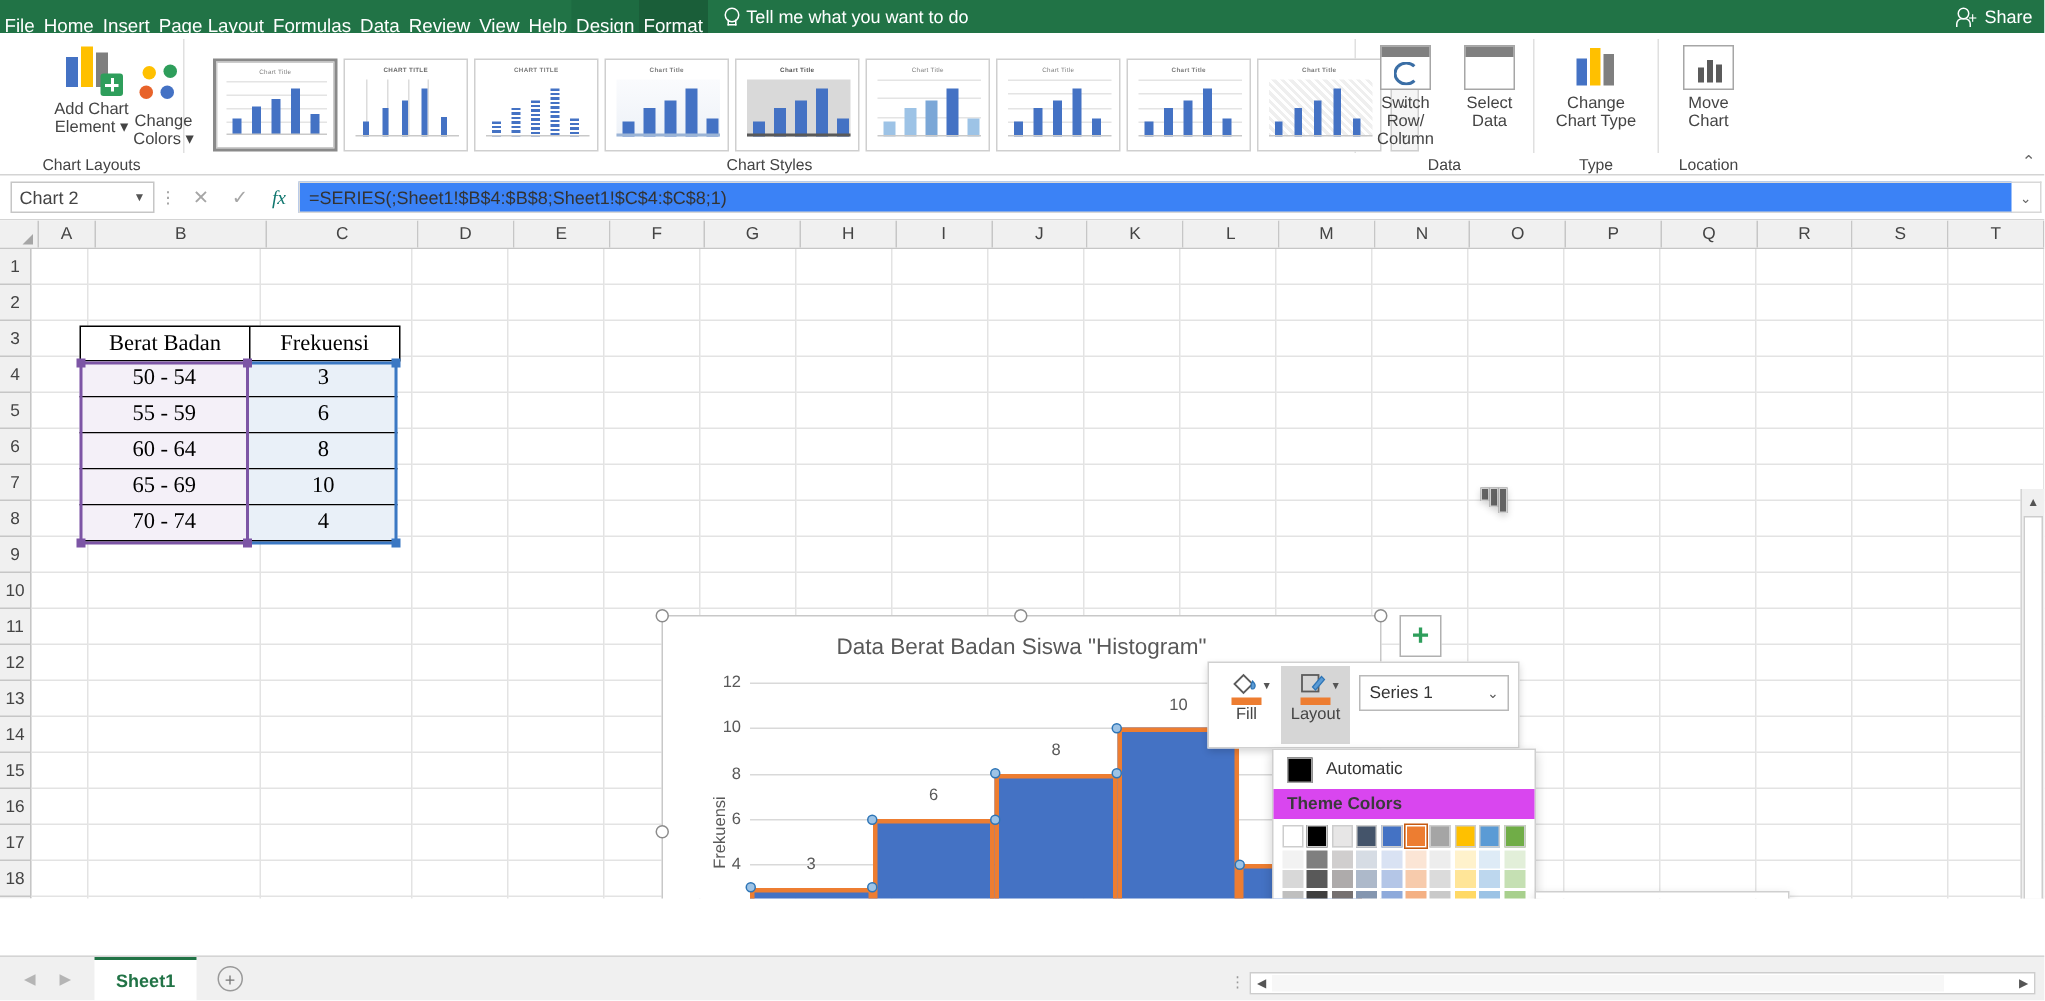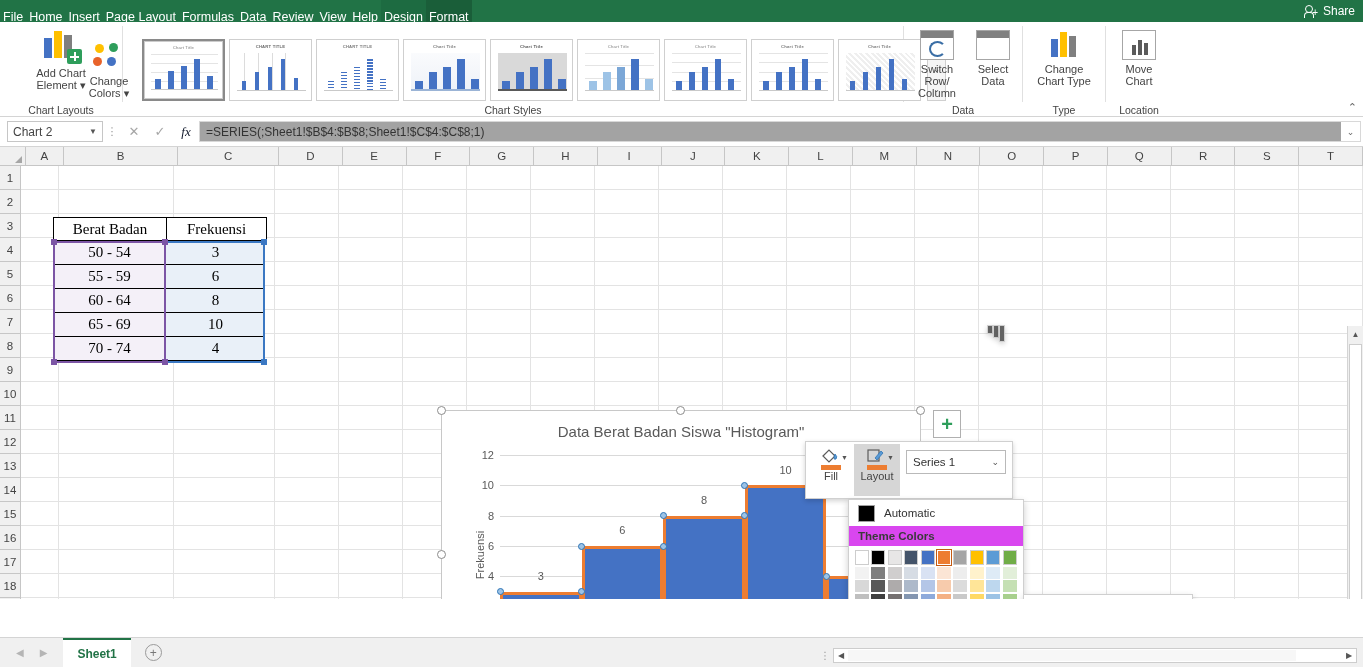--- a/index.html
+++ b/index.html
@@ -147,23 +147,23 @@
     border-bottom:1px solid #d4d4d4; padding:0 2px;
   }
   .namebox {
     width:96px; height:21px; border:1px solid #c6c6c6; background:#fff;
     display:flex; align-items:center; padding:0 5px; font-size:12px; color:#444;
     margin-left:5px; justify-content:space-between;
   }
   .namebox .cv { font-size:8px; color:#555; }
   .fb-dots { width:18px; text-align:center; color:#9a9a9a; font-size:11px; }
   .fb-btn { width:26px; text-align:center; color:#a6a6a6; font-size:13px; }
-  .fb-btn.fx { font-style:italic; font-family:"Liberation Serif", serif; color:#0f172a; }
+  .fb-btn.fx { font-style:italic; font-family:"Liberation Serif", serif; color:#0f766e; }
   .fb-input {
-    flex:1; height:21px; border:1px solid #d8d8d8; border-right:none; background:#a3a3a3;
+    flex:1; height:21px; border:1px solid #d8d8d8; border-right:none; background:#3b82f6;
     display:flex; align-items:center; padding:0 6px; font-size:12px; color:#333;
   }
   .fb-chev { width:20px; text-align:center; font-size:9px; color:#666;
              border:1px solid #d8d8d8; border-left:none; height:21px;
              display:flex; align-items:center; justify-content:center; }
 
   
   .grid-wrap { position:relative; height:452px; background:#fff; overflow:hidden; }
   .colhead {
     display:flex; height:19px; background:#f0f0f0; border-bottom:1px solid #c6c6c6;
@@ -361,20 +361,24 @@
     </div>
   <div class="tab">
       <span>Help</span>
     </div>
   <div class="tab active">
       <span>Design</span>
     </div>
   <div class="tab context">
       <span>Format</span>
     </div>
+  <div class="tellme">
+    <span class="bulb"></span>
+    <span>Tell me what you want to do</span>
+  </div>
   <div class="share">
     <span class="share-ic">
         <span class="share-plus">+</span>
       </span>
     <span>Share</span>
   </div>
 </div>
 
 <div class="ribbon">
 

